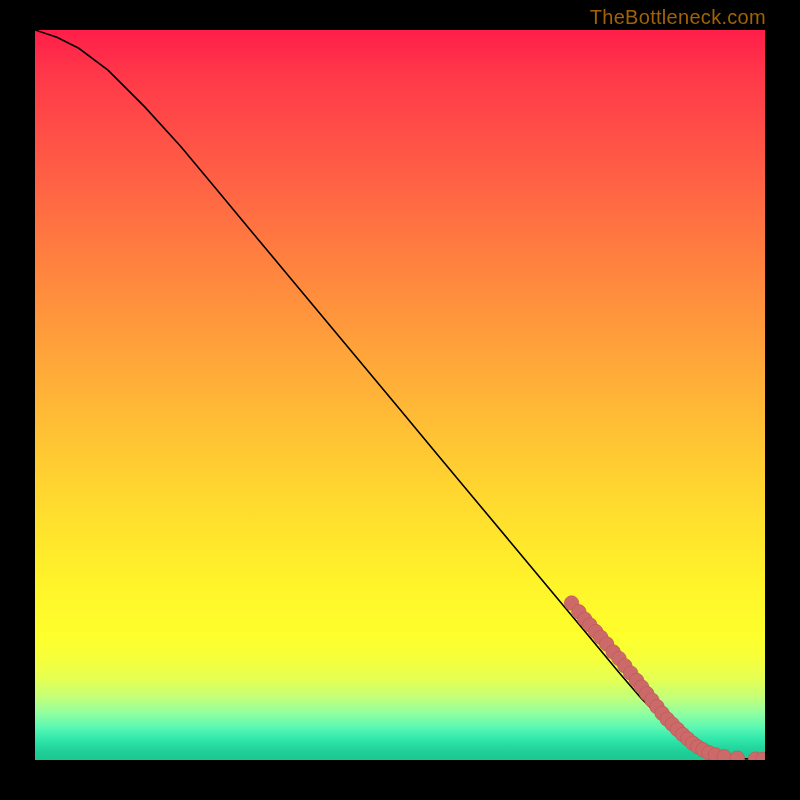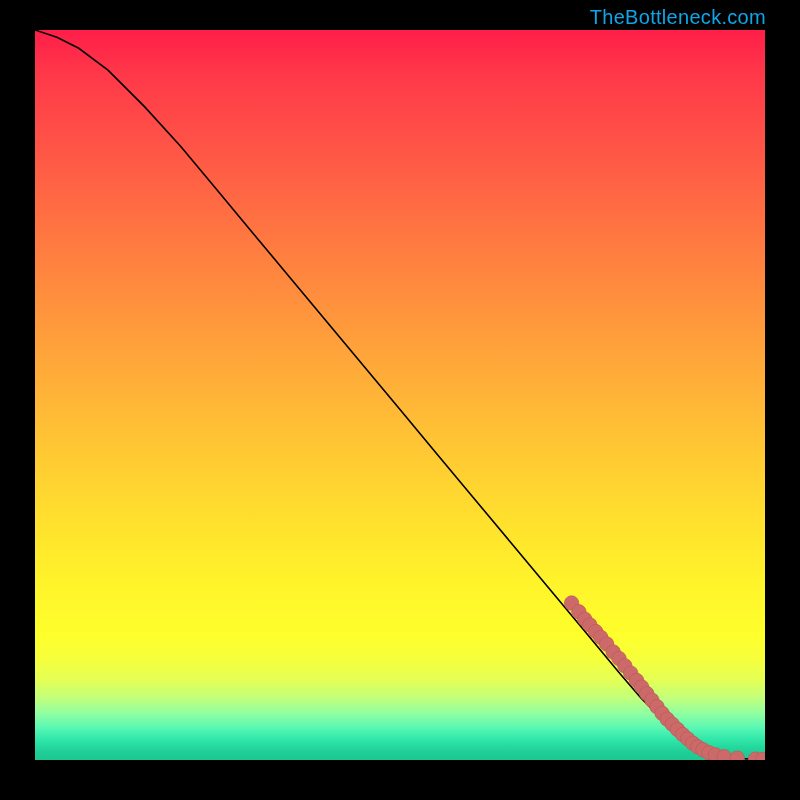--- a/index.html
+++ b/index.html
@@ -47,21 +47,21 @@
       #34e9ac 97%,
       #25d99e 98.2%,
       #1fcd96 99%,
       #1dc892 100%
     );
   }
   .watermark {
     position: absolute;
     top: 6px;
     right: 34px;
-    color: #0ea5e9;
+    color: #a16207;
     font-size: 20px;
     font-weight: 500;
     letter-spacing: 0.3px;
     user-select: none;
   }
   svg.overlay {
     position: absolute;
     inset: 0;
   }
   .curve {

